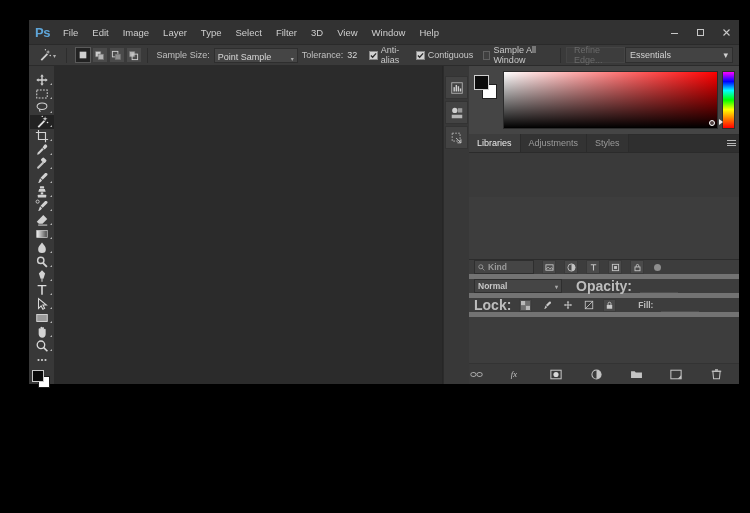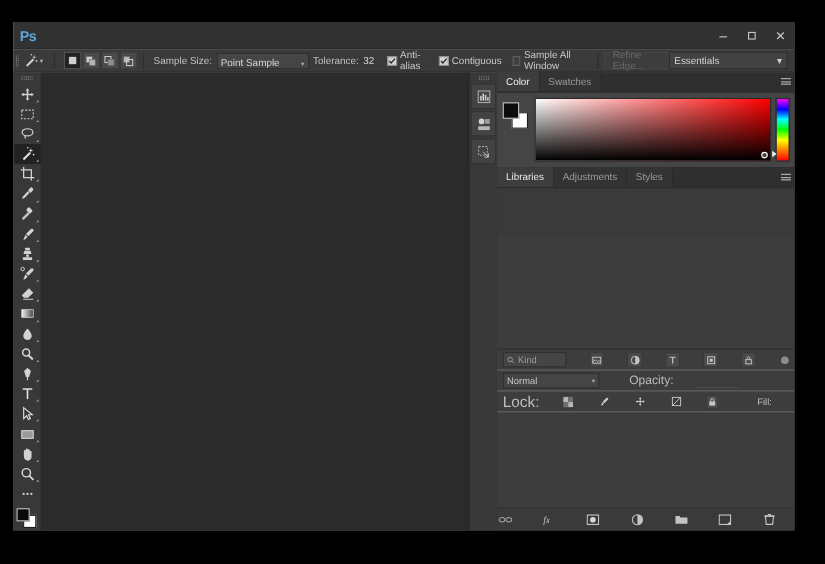--- a/index.html
+++ b/index.html
@@ -3,22 +3,22 @@
 <meta charset="utf-8">
 <style>
   * { box-sizing: border-box; margin: 0; padding: 0; }
   html, body {
     width: 750px; height: 513px;
     background: #000;
     font-family: "Liberation Sans", sans-serif;
     overflow: hidden;
   }
   #app {
-    position: absolute; left: 12px; top: 20px;
-    width: 710px; height: 462px;
+    position: absolute; left: 29px; top: 20px;
+    width: 710px; height: 364px;
     background: #fef9c3;
     display: flex; flex-direction: column;
     color: #c8c8c8;
     font-size: 9px;
   }
 
   
   .titlebar {
     height: 25px; background: #323232;
     display: flex; align-items: center;
@@ -224,43 +224,44 @@
     border-bottom: 3px solid transparent;
     border-left: 4px solid #f0f0f0;
   }
 
   .lib-body { flex: 1; background: #3d3d3d; }
 
   
   .layers-panel { flex: 1; display: flex; flex-direction: column; min-height: 0; }
   .layers-row {
     height: 19px; display: flex; align-items: center;
-    padding: 0 5px; gap: 21px; background: #3d3d3d;
-    border-bottom: 1px solid #737373;
+    padding: 0 5px; gap: 8px; background: #3d3d3d;
+    border-bottom: 5px solid #737373;
+    font-weight: bold;
   }
   .kind-search {
     width: 60px; height: 14px; background: #454545;
     border: 1px solid #2e2e2e; display: flex; align-items: center;
     gap: 3px; padding: 0 3px; font-size: 8.5px; color: #9a9a9a;
   }
   .filt-icon {
     width: 14px; height: 14px; background: #4a4a4a;
     border: 1px solid #393939;
     display: flex; align-items: center; justify-content: center;
   }
   .toggle-dot {
     width: 7px; height: 7px; border-radius: 50%;
     background: #8d8d8d; margin-left: 2px;
   }
   .blend-sel {
     width: 88px; height: 14px; background: #454545; border: 1px solid #2e2e2e;
     display: flex; align-items: center; justify-content: space-between;
     padding: 0 3px; font-size: 8.5px; color: #c8c8c8;
   }
-  .opacity-lbl { font-size: 11px; color: #bdbdbd; margin-left: 6px; }
+  .opacity-lbl { font-size: 14px; color: #bdbdbd; margin-left: 6px; }
   .opacity-val { width: 38px; height: 13px; background: #3d3d3d; border-bottom: 1px solid #4e4e4e; }
   .lock-lbl { font-size: 14px; color: #bdbdbd; }
   .lock-icon {
     width: 13px; height: 13px; display: flex;
     align-items: center; justify-content: center;
     border: 1px solid transparent;
   }
   .lock-icon.boxed { background: #4a4a4a; border-color: #3a3a3a; }
   .fill-lbl { font-size: 8.5px; color: #bdbdbd; margin-left: 14px; }
   .fill-val { width: 38px; height: 13px; background: #3d3d3d; border-bottom: 1px solid #4e4e4e; }
@@ -272,20 +273,33 @@
   .lf-icon { width: 14px; height: 14px; display:flex; align-items:center; justify-content:center; }
   .panel-div { height: 1px; background: #2c2c2c; }
 </style>
 </head>
 <body>
 
 <div id="app">
 
   <div class="titlebar">
     <div class="ps-logo">Ps</div>
+    <div class="menubar">
+      <div class="menu-item">File</div>
+      <div class="menu-item">Edit</div>
+      <div class="menu-item">Image</div>
+      <div class="menu-item">Layer</div>
+      <div class="menu-item">Type</div>
+      <div class="menu-item">Select</div>
+      <div class="menu-item">Filter</div>
+      <div class="menu-item">3D</div>
+      <div class="menu-item">View</div>
+      <div class="menu-item">Window</div>
+      <div class="menu-item">Help</div>
+    </div>
     <div class="win-controls">
       <div class="win-btn">
         <svg width="11" height="11" viewBox="0 0 11 11">
             <rect x="2" y="6" width="7" height="1" fill="#c8c8c8"></rect>
           </svg>
       </div>
       <div class="win-btn">
         <svg width="11" height="11" viewBox="0 0 11 11">
             <rect x="2.5" y="2.5" width="6" height="6" fill="none" stroke="#c8c8c8" stroke-width="1"></rect>
           </svg>
@@ -574,31 +588,20 @@
         <svg width="14" height="14" viewBox="0 0 16 16">
             <rect x="2.5" y="2.5" width="9" height="9" fill="none" stroke="#b6b6b6" stroke-width="1" stroke-dasharray="2 1.4"></rect>
             <path d="M7 8 L12.5 13.5 M12.5 9.5 V13.5 H8.5" stroke="#cfcfcf" stroke-width="1" fill="none"></path>
           </svg>
       </div>
     </div>
 
     <div class="panels">
 
       <div class="panel">
-        <div class="panel-tabs">
-          <div class="ptab active">Color</div>
-          <div class="ptab">Swatches</div>
-          <div class="panel-menu">
-            <div class="hamburger">
-                <span></span>
-                <span></span>
-                <span></span>
-              </div>
-          </div>
-        </div>
         <div class="color-body">
           <div class="color-sw">
             <div class="cs-back"></div>
             <div class="cs-front"></div>
           </div>
           <div class="color-field">
             <div class="cf-marker"></div>
           </div>
           <div class="hue-strip">
             <div class="hue-marker"></div>

